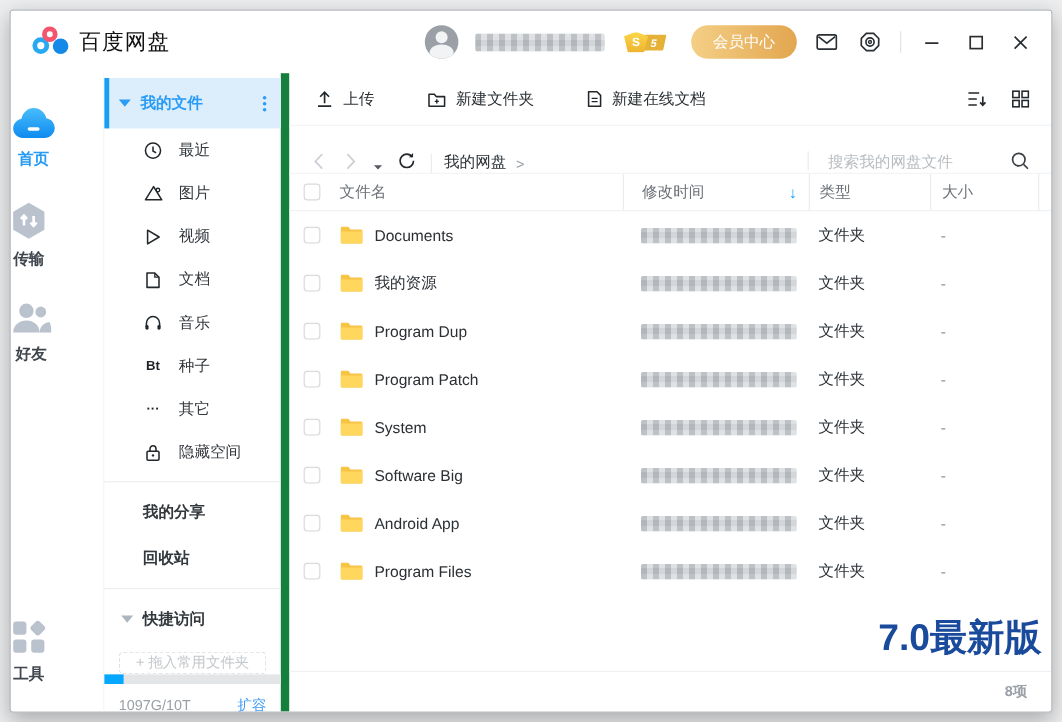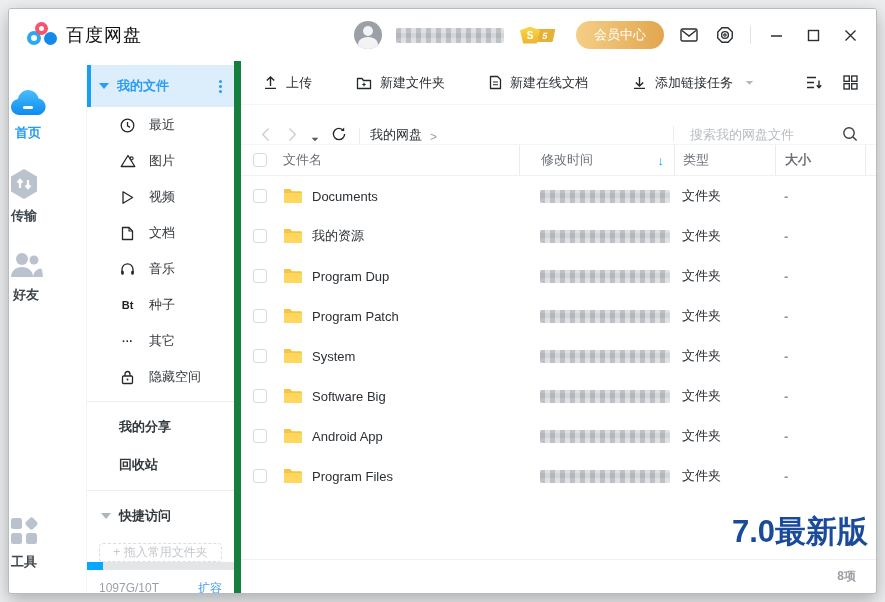--- a/index.html
+++ b/index.html
@@ -91,23 +91,23 @@
   .nav-btn { background:none; border:none; cursor:pointer; display:flex; align-items:center; padding:2px; }
   .nav-divider { width:1px; height:16px; background:#ececee; margin:0 10px; }
   .crumb { font-size:13px; color:#2b3035; background:none; border:none; cursor:pointer; font-family:inherit; }
   .crumb-sep { font-size:12px; color:#9aa0a6; margin-left:8px; }
   .search-wrap { margin-left:auto; display:flex; align-items:center; }
   .search-input { border:none; outline:none; width:150px; font-size:13px; color:#333; font-family:inherit; }
   .search-input::placeholder { color:#b8bdc2; }
   
   .thead { height:31px; flex:0 0 31px; display:flex; align-items:center; border-bottom:1px solid #f0f1f2; font-size:13px; color:#6b7178; }
   .col-name { flex:0 0 278px; display:flex; align-items:center; padding-left:12px; min-width:0; }
-  .col-time { flex:0 0 155px; display:flex; align-items:center; padding-left:21px; }
+  .col-time { flex:0 0 155px; display:flex; align-items:center; padding-left:15px; }
   .col-type { flex:0 0 101px; padding-left:8px; }
-  .col-size { flex:0 0 90px; padding-left:9px;font-weight:bold; }
+  .col-size { flex:0 0 90px; padding-left:9px; }
   .col-gutter { flex:1; }
   .thead .col-time, .thead .col-type, .thead .col-size, .thead .col-gutter { border-left:1px solid #ececee; align-self:stretch; display:flex; align-items:center; }
   .sort-arrow { margin-left:auto; margin-right:10px; color:#06a7ff; font-size:13px; font-weight:bold; }
   .checkbox { width:14px; height:14px; border:1px solid #d8dadd; border-radius:3px; background:#fff; cursor:pointer; flex:0 0 14px; }
   .thead .checkbox { margin-right:16px; }
   .rows { flex:0 0 auto; }
   .frow { height:40px; display:flex; align-items:center; font-size:13px; color:#2b3035; cursor:default; }
   .frow .checkbox { margin-right:16px; }
   .folder-ico { flex:0 0 20px; margin-right:9px; }
   .fname { white-space:nowrap; overflow:hidden; text-overflow:ellipsis; }
@@ -333,30 +333,20 @@
             </svg>
           <span>新建文件夹</span>
         </button>
         <button class="tool-btn">
           <svg width="13" height="15" viewBox="0 0 13 15">
               <path d="M1.5 1.5h7L11.5 4.5v9h-10z" fill="none" stroke="#23282d" stroke-width="1.3" stroke-linejoin="round"></path>
               <path d="M4 7h5 M4 9.7h5" stroke="#23282d" stroke-width="1.1"></path>
             </svg>
           <span>新建在线文档</span>
         </button>
-        <button class="tool-btn">
-          <svg width="15" height="15" viewBox="0 0 15 15">
-              <path d="M7.5 2v8.8 M3.8 7.4l3.7 3.7 3.7-3.7" fill="none" stroke="#23282d" stroke-width="1.4"></path>
-              <path d="M2 13.4h11" stroke="#23282d" stroke-width="1.4"></path>
-            </svg>
-          <span>添加链接任务</span>
-          <svg class="tool-caret" width="9" height="6" viewBox="0 0 9 6">
-              <path d="M0.8 1 4.5 4.8 8.2 1z" fill="#b4b9be"></path>
-            </svg>
-        </button>
         <div class="toolbar-right">
           <button class="icon-btn">
             <svg width="17" height="15" viewBox="0 0 17 15">
                 <path d="M1 2.5h9 M1 7.5h7 M1 12.5h7" stroke="#23282d" stroke-width="1.4"></path>
                 <path d="M13 5.5v7 M10.8 10.3l2.2 2.4 2.2-2.4" fill="none" stroke="#23282d" stroke-width="1.4"></path>
               </svg>
           </button>
           <button class="icon-btn">
             <svg width="15" height="15" viewBox="0 0 15 15">
                 <rect x="1" y="1" width="5.3" height="5.3" fill="none" stroke="#23282d" stroke-width="1.3"></rect>

